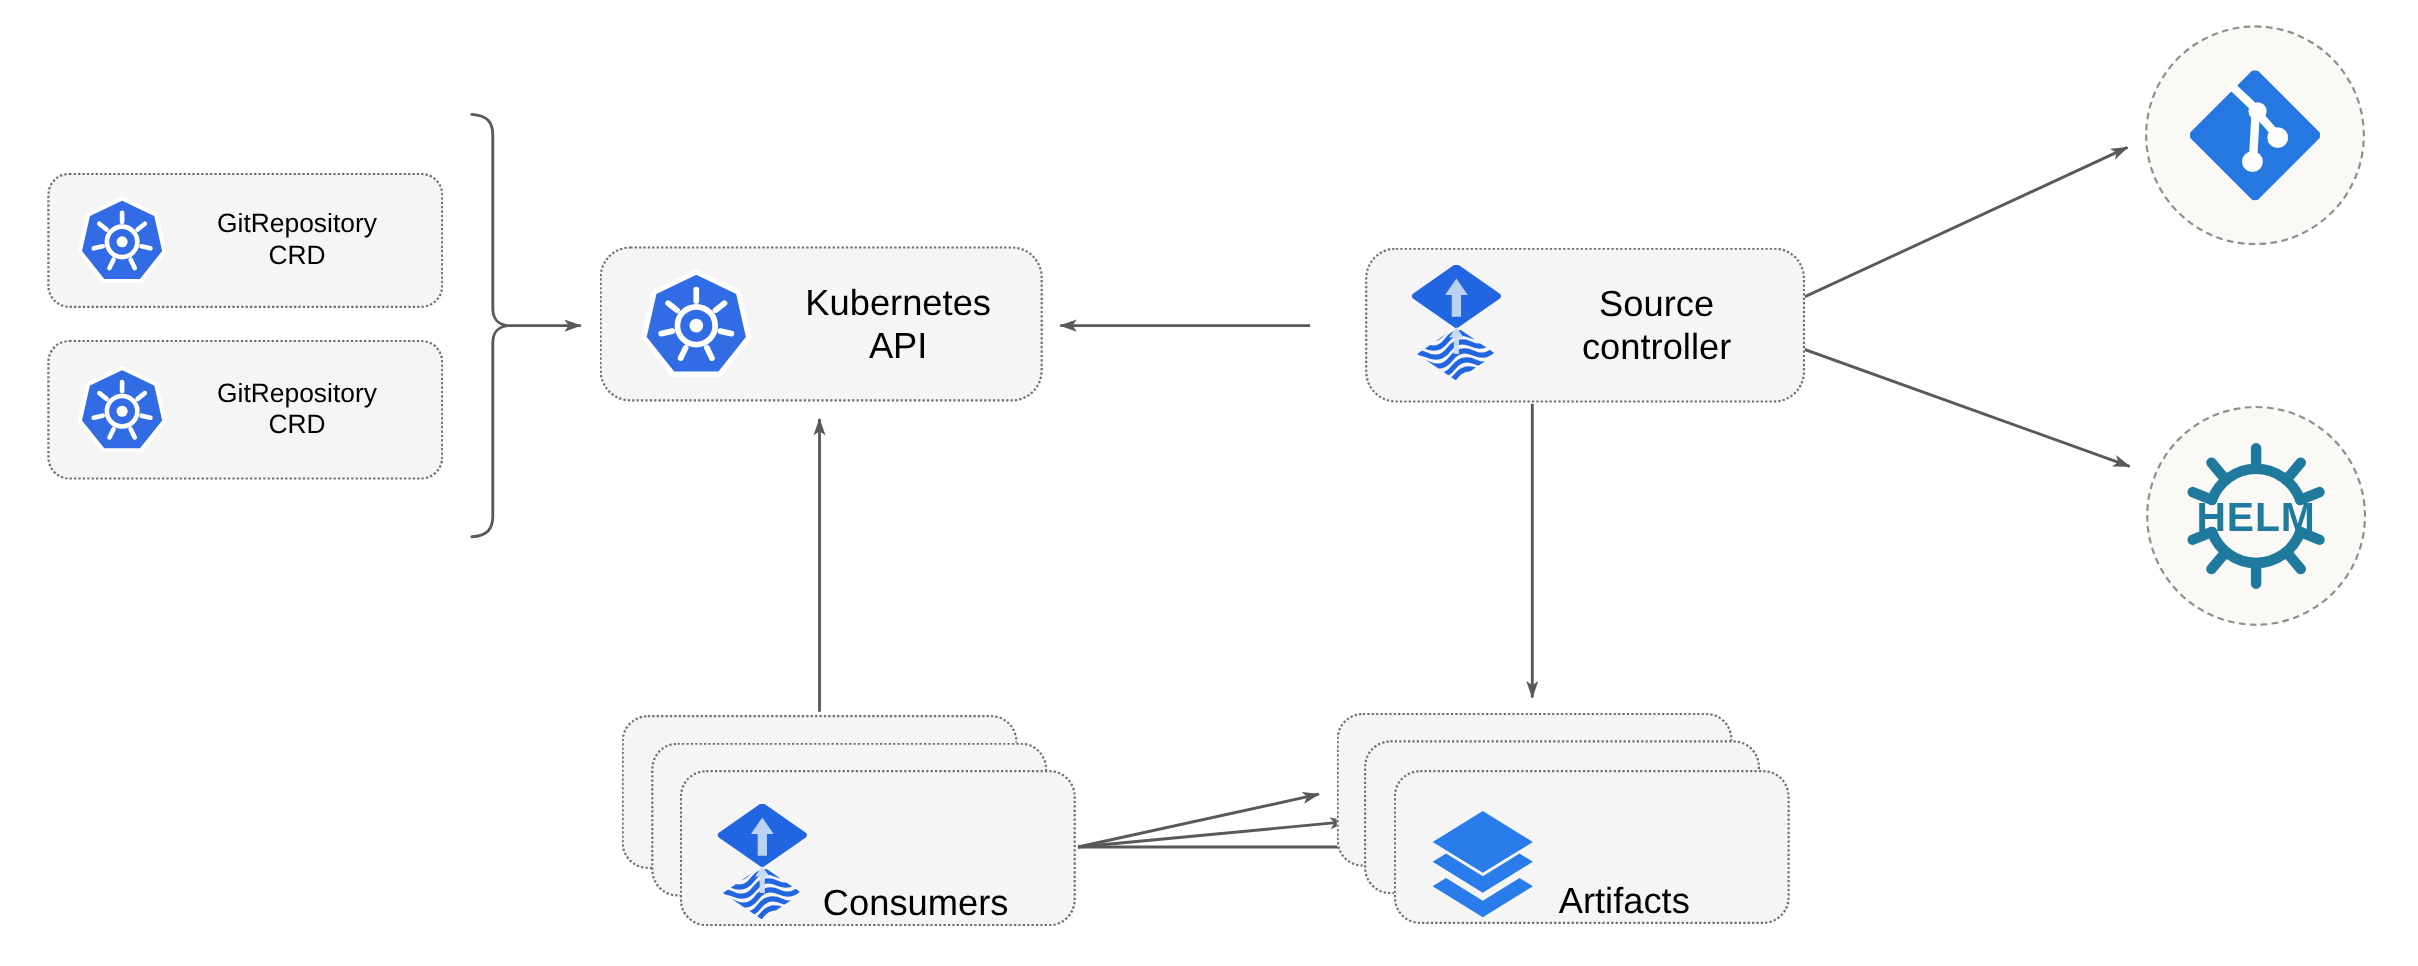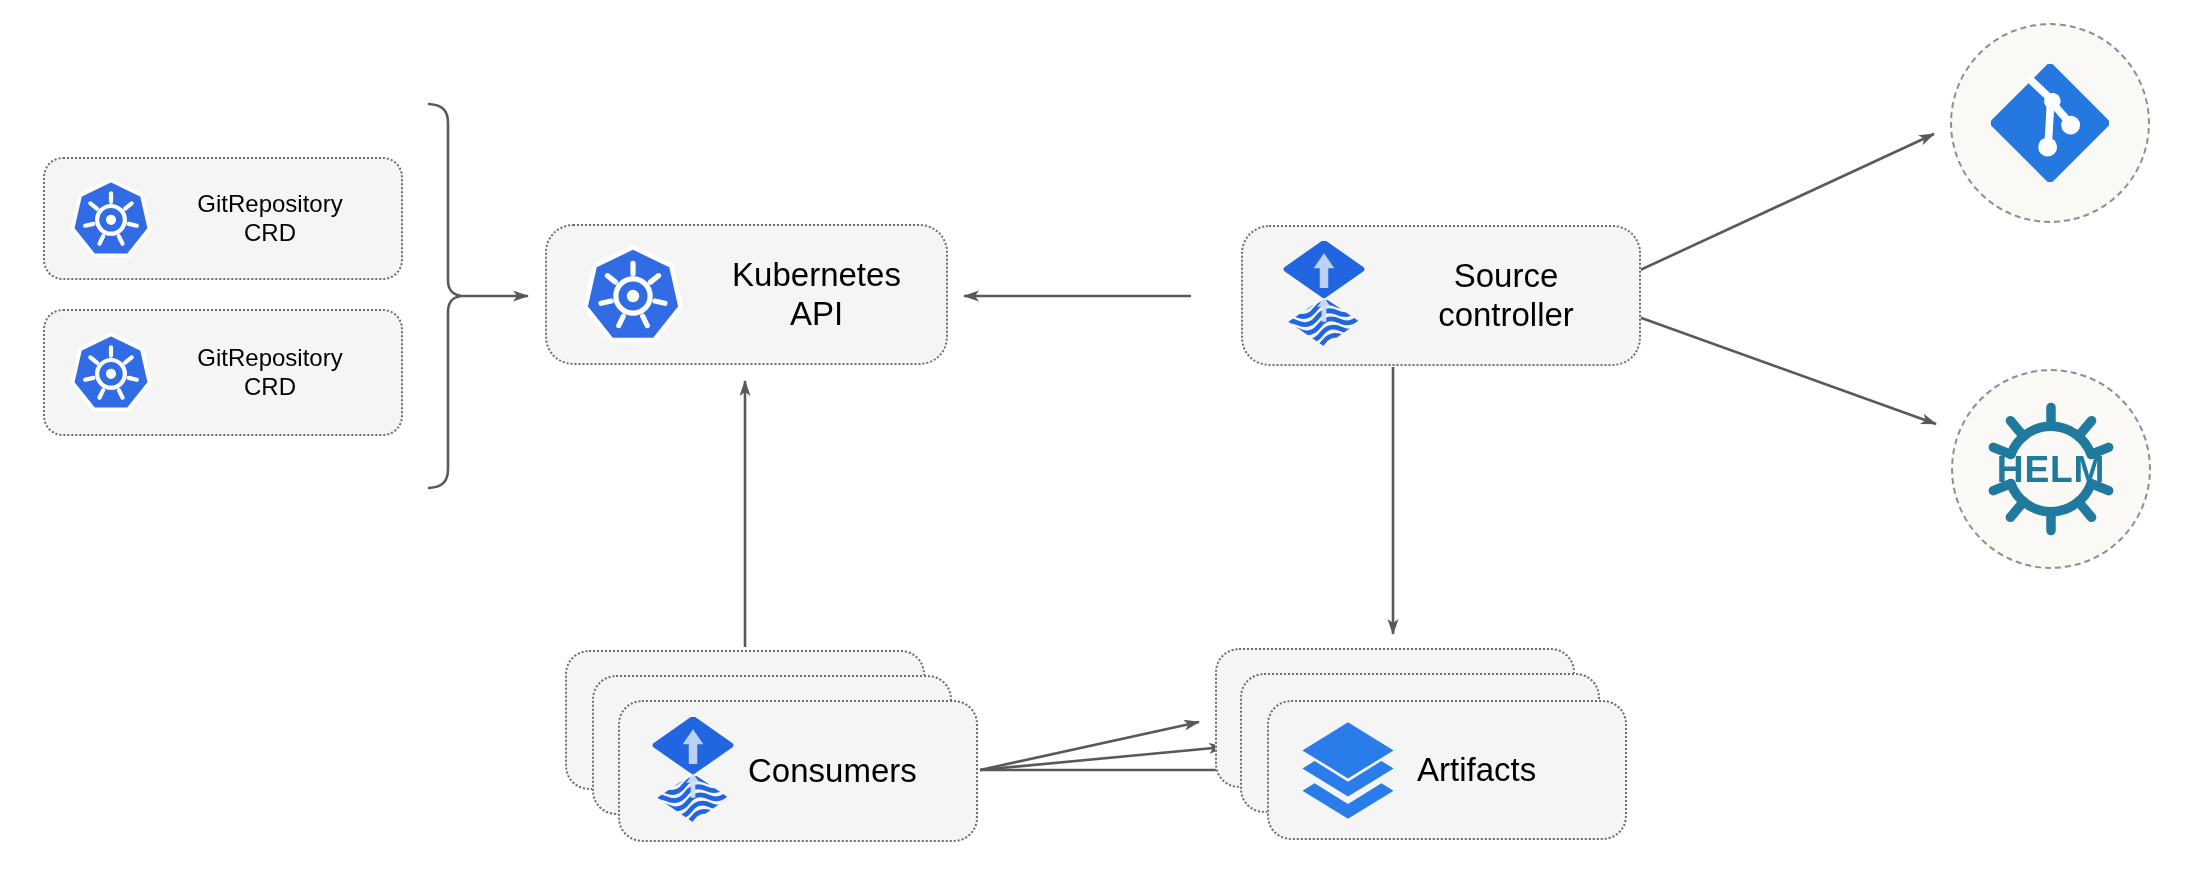--- a/index.html
+++ b/index.html
@@ -13,21 +13,21 @@
     border:2px dotted #6e6e6e;display:flex;align-items:center;
     color:#000;
   }
   .node .lbl{flex:1;text-align:center;line-height:1.18;}
   .crd{border-radius:20px;padding:0 20px 0 24px;gap:6px;font-size:24px;}
   .big{border-radius:28px;padding:0 26px 0 34px;gap:28px;font-size:33px;}
   .layer{
     position:absolute;box-sizing:border-box;width:360px;
     background:#f5f5f5;border:2px dotted #6e6e6e;border-radius:24px;
   }
-  .front{display:flex;align-items:center;padding:0 22px 0 26px;gap:8px;font-size:33px;color:#000;}
+  .front{display:flex;align-items:flex-end;padding:0 22px 0 26px;gap:8px;font-size:33px;color:#000;}
   .circle{
     position:absolute;box-sizing:border-box;width:200px;height:200px;border-radius:50%;
     background:#faf9f6;border:2.5px dashed #8f8f8f;
     display:flex;align-items:center;justify-content:center;
   }
   
   #git-crd{left:43px;top:157px;width:360px;height:123px;}
   #helm-crd{left:43px;top:309px;width:360px;height:127px;}
   #k8s-api{left:545px;top:224px;width:403px;height:141px;}
   #src-ctl{left:1241px;top:225px;width:400px;height:141px;}

